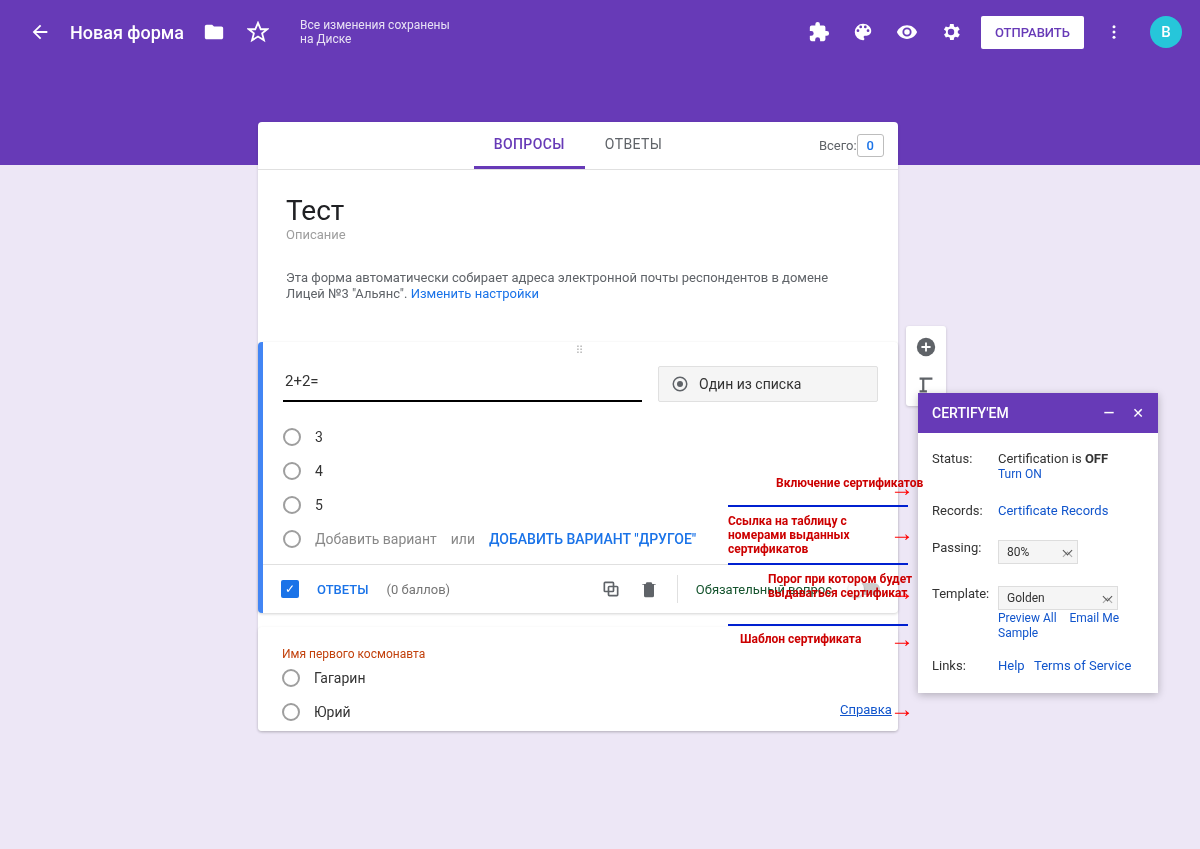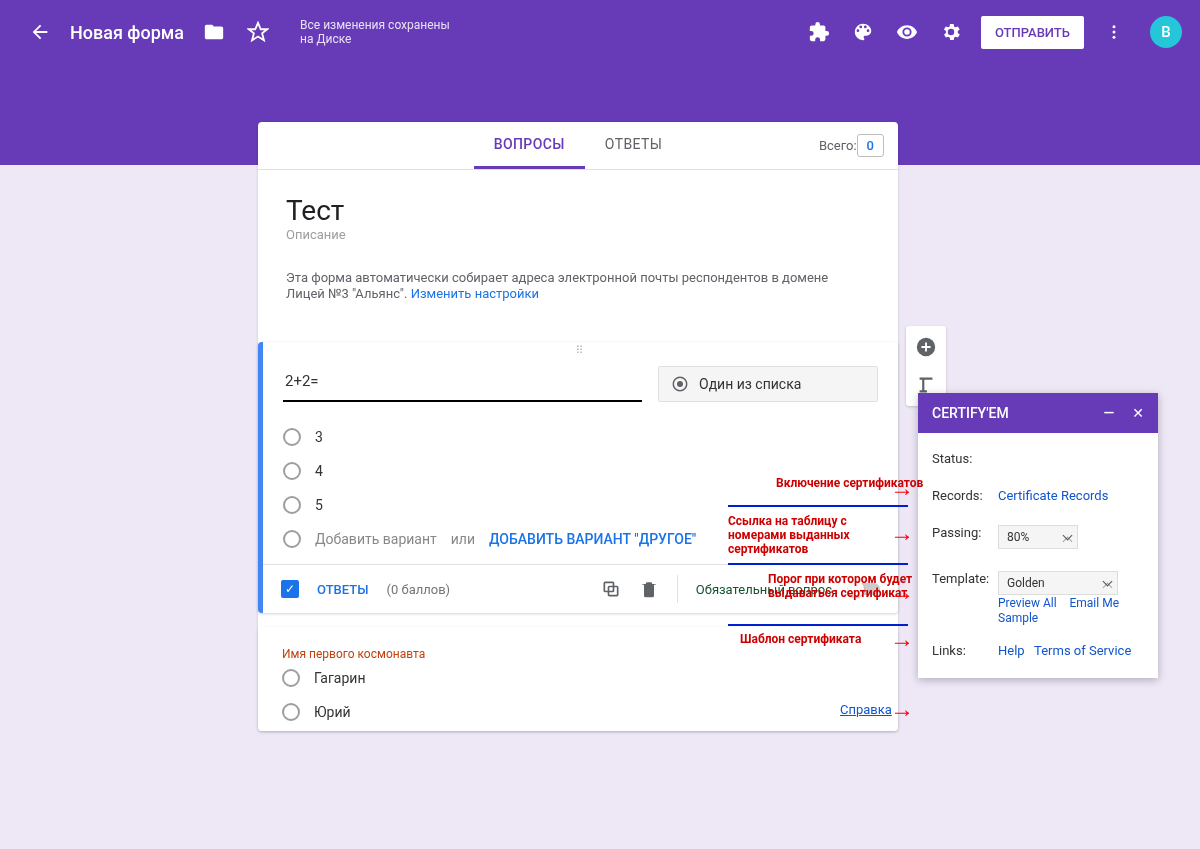--- a/index.html
+++ b/index.html
@@ -221,20 +221,24 @@
   <div class="addon-h">
     <span>CERTIFY'EM</span>
     <div class="addon-h-icons">
       <span style="cursor:pointer">—</span>
       <span style="cursor:pointer">✕</span>
     </div>
   </div>
   <div class="addon-body">
     <div class="a-row">
       <div class="a-label">Status:</div>
+      <div class="a-val">
+        <span>Certification is </span><b>OFF</b><br>
+        <a href="#" class="a-link">Turn ON</a>
+      </div>
     </div>
     <div class="a-row">
       <div class="a-label">Records:</div>
       <div class="a-val"><a href="#" class="a-link" style="font-size:13px">Certificate Records</a></div>
     </div>
     <div class="a-row">
       <div class="a-label">Passing:</div>
       <div class="a-val"><div class="sel">80%</div></div>
     </div>
     <div class="a-row" style="margin-bottom:10px">

